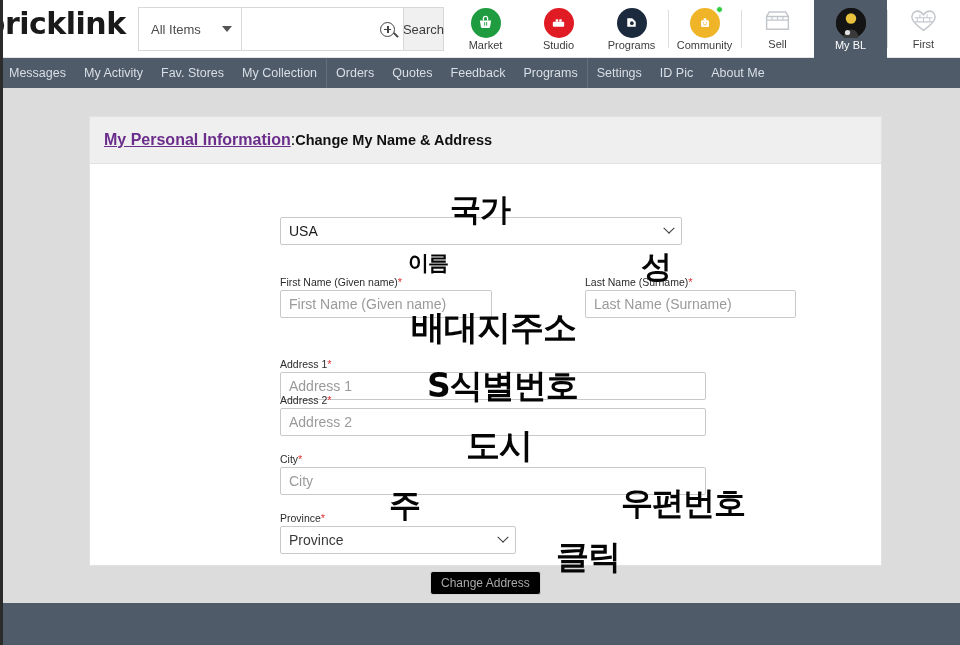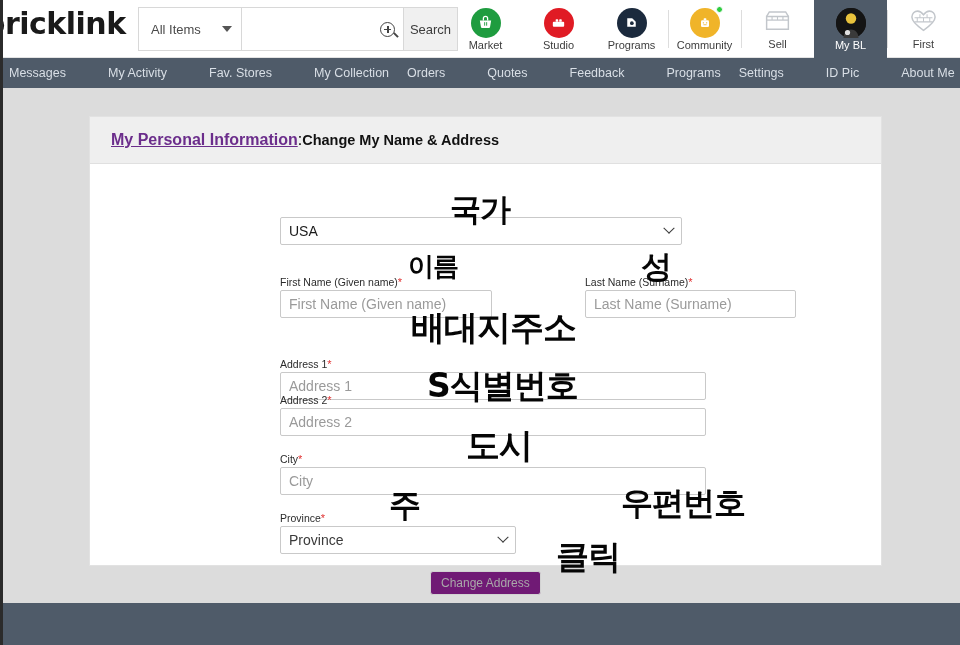--- a/index.html
+++ b/index.html
@@ -70,21 +70,21 @@
   }
   .mag::before {
     content:''; position:absolute;
     left:3px; top:6px; width:7px; height:1.5px; background:#444;
   }
   .mag-v {
     position: absolute; left: 6px; top: 3px;
     width: 1.5px; height: 7px; background: #444;
   }
   .search-btn {
-    width: 54px; height: 44px;
+    width: 40px; height: 44px;
     border: 1px solid #d8d8d8; border-left: none;
     background: #f0f0f0;
     display: flex; align-items: center; justify-content: center;
     font-size: 13px; color: #3c3c3c;
     cursor: pointer;
   }
 
   .navicons {
     position: absolute; right: 0; top: 0;
     height: 58px; display: flex; align-items: stretch;
@@ -121,41 +121,41 @@
   }
 
   
   .subnav {
     position: absolute; left: 0; top: 58px;
     width: 960px; height: 30px;
     background: #4f5b69;
     display: flex; align-items: center;
     overflow: hidden;
   }
-  .subnav .grp { display: flex; align-items: center; height: 28px; gap: 24px; }
+  .subnav .grp { display: flex; align-items: center; height: 28px; }
   .subnav a {
     color: #d9dfe6; font-size: 12.5px;
     text-decoration: none; padding: 0 9px;
     line-height: 30px; white-space: nowrap;
     cursor: pointer;
   }
   .subnav .vsep { width:1px; height:30px; background:#61707f; }
 
   
   .panel {
     position: absolute; left: 89px; top: 116px;
     width: 793px; height: 450px;
     background: #ffffff;
     border: 1px solid #e2e2e2;
   }
   .panel-head {
     height: 47px; background: #efefef;
     border-bottom: 1px solid #e0e0e0;
     display: flex; align-items: center;
-    padding-left: 21px;
+    padding-left: 14px;
   }
   .panel-head .title { font-size: 14.5px; font-weight: 700; color: #111; }
   .panel-head .link {
     color: #6b2d8b; text-decoration: underline; font-weight: 700;
     cursor: pointer;
   }
 
   
   .form { position: relative; padding: 22px 0 0 0; }
   .fld { position: absolute; }
@@ -173,21 +173,21 @@
   .inp { color: #9a9a9a; }
   .sel { color: #1a1a1a; justify-content: space-between; }
   .sel .chev {
     width: 8px; height: 8px;
     border-right: 1.6px solid #3b3b3b;
     border-bottom: 1.6px solid #3b3b3b;
     transform: rotate(45deg) translate(-2px,-2px);
   }
   .btn-disabled {
     height: 24px; border: 1px solid #d2d2d2;
-    background: #701a75; color: #a9a9a9;
+    background: #000000; color: #a9a9a9;
     font-size: 12px; border-radius: 3px;
     display: inline-flex; align-items: center; padding: 0 10px;
     cursor: default;
   }
 
   
   .anno {
     position: absolute;
     font-family: "DejaVu Sans", sans-serif;
     font-weight: 700; color: #050505;
@@ -400,21 +400,21 @@
 
       <div class="fld" style="left:340px; top:407px;">
         <div class="btn-disabled">Change Address</div>
       </div>
 
     </div>
   </div>
 
   <div class="anno" style="left:450px; top:194px; font-size:31px;">국가</div>
 
-  <div class="anno" style="left:408px; top:253px; font-size:26px;">이름</div>
+  <div class="anno" style="left:408px; top:253px; font-size:21px;">이름</div>
 
   <div class="anno" style="left:641px; top:251px; font-size:31px;">성</div>
 
   <div class="anno" style="left:411px; top:310px; font-size:34px;">배대지주소</div>
 
   <div class="anno" style="left:427px; top:369px; font-size:33px;">S식별번호</div>
 
   <div class="anno" style="left:466px; top:428px; font-size:34px;">도시</div>
 
   <div class="anno" style="left:389px; top:489px; font-size:32px;">주</div>

